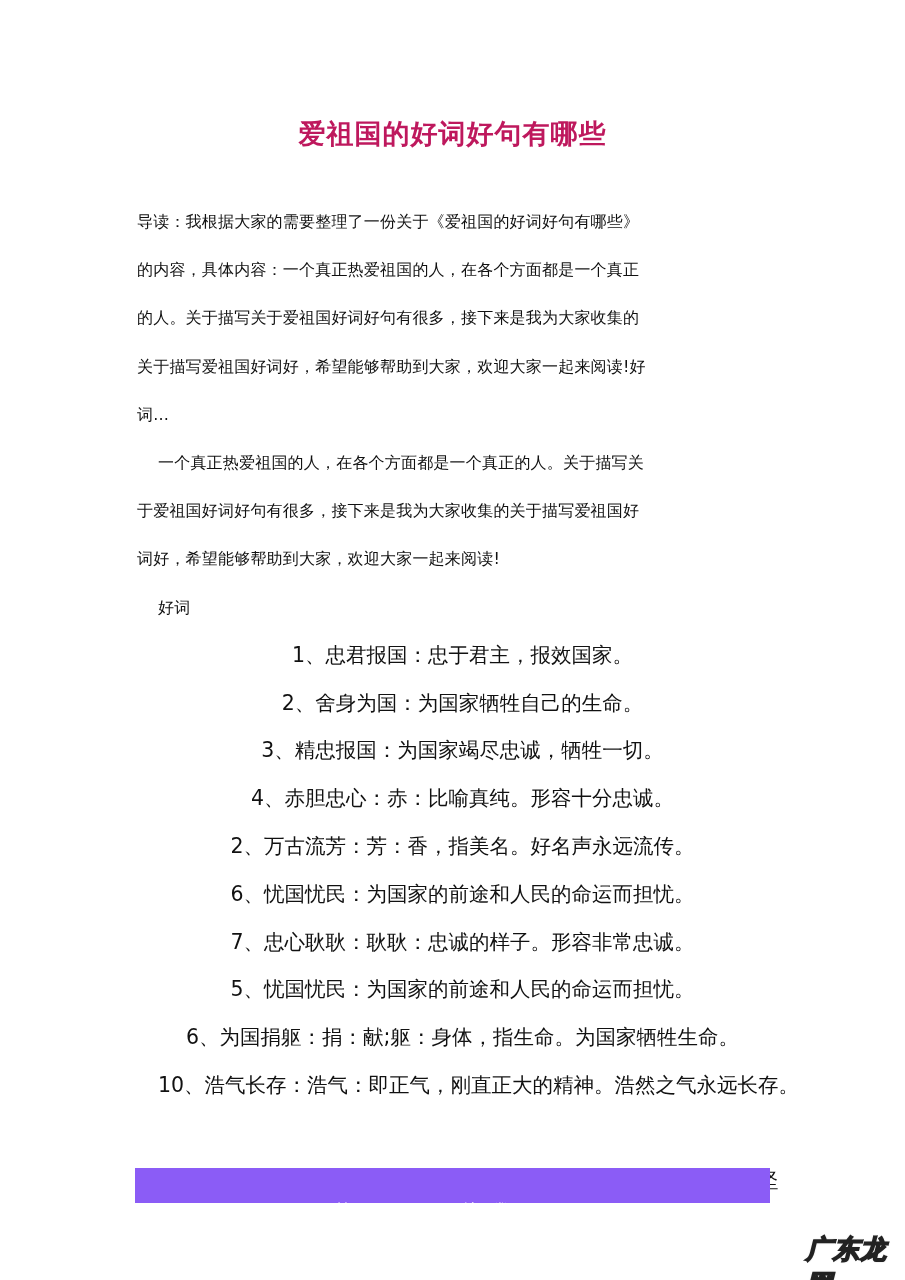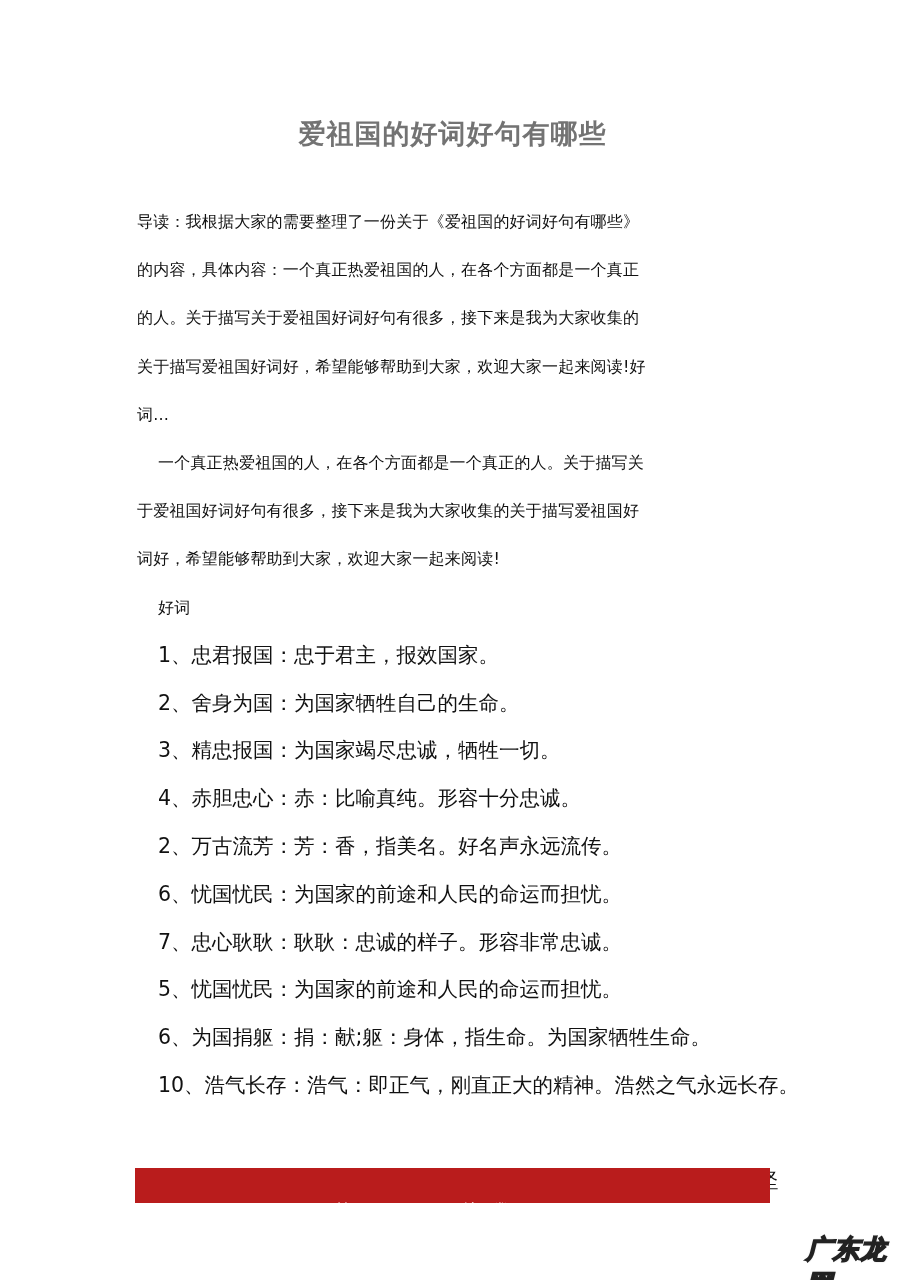--- a/index.html
+++ b/index.html
@@ -16,21 +16,21 @@
     color: #111111;
   }
   .page-title {
     position: absolute;
     left: 0;
     width: 905px;
     top: 116px;
     text-align: center;
     font-size: 27px;
     font-weight: bold;
-    color: #737373;
+    color: #be185d;
     letter-spacing: 1px;
     line-height: 36px;
   }
   .content {
     position: absolute;
     left: 137px;
     top: 198px;
     width: 630px;
   }
   .para {
@@ -44,37 +44,38 @@
     display: block;
     white-space: nowrap;
   }
   .indent {
     padding-left: 21px;
   }
   .items {
     list-style: none;
     margin: 0;
     padding: 0;
+    text-align: center;
   }
   .item {
     font-size: 20.5px;
     line-height: 47.8px;
     padding-left: 21px;
     white-space: nowrap;
   }
   .item.gap {
     margin-top: 47px;
   }
   .footer-bar {
     position: absolute;
     left: 135px;
     top: 1168px;
     width: 635px;
     height: 35px;
-    background: #b91c1c;
+    background: #8b5cf6;
     color: #ffffff;
     font-family: "DejaVu Sans Mono", "Liberation Mono", monospace;
     font-size: 17px;
     line-height: 28px;
     text-align: center;
     white-space: pre;
   }
   .watermark {
     position: absolute;
     left: 806px;

